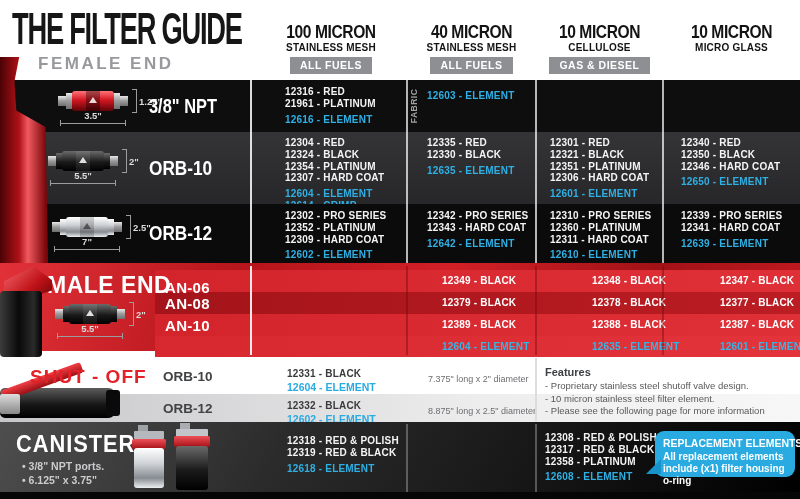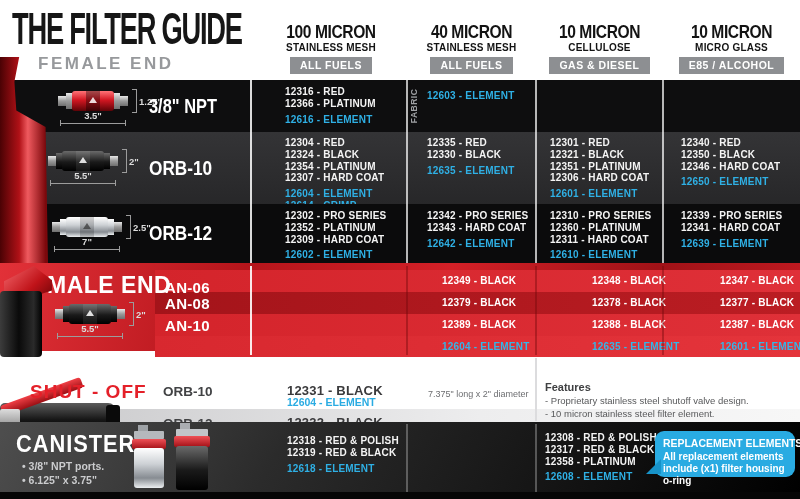--- a/index.html
+++ b/index.html
@@ -19,21 +19,21 @@
   .colhead .badge  { display:inline-block; margin-top:4px; background:#8d8f92; color:#fff; font-size:10.5px;
                      font-weight:800; letter-spacing:.5px; padding:2px 10px 3px; }
 
   
   .sec { position:absolute; left:0; width:800px; }
   .sec-f1 { top:80px;  height:52px; background:#0e0e0f; }
   .sec-f2 { top:132px; height:72px; background:linear-gradient(180deg,#343436,#272729); }
   .sec-f3 { top:204px; height:59px; background:#0b0b0c; }
   .sec-male { top:263px; height:88px;
       background:linear-gradient(105deg,#e23138 0%,#b5151b 30%,#d32027 55%,#a01217 80%,#c21a21 100%); }
-  .sec-so { top:376px; height:65px; background:#fff; }
+  .sec-so { top:361px; height:65px; background:#fff; }
   .sec-can { top:422px; height:77px;
       background:linear-gradient(120deg,#4e4e4e 0%,#2b2b2b 35%,#141414 70%,#000 100%); }
   .sec-can::after { content:""; position:absolute; left:0; bottom:0; width:100%; height:7px; background:#060606; }
 
   
   .cell { position:absolute; top:0; bottom:0; padding-top:6px; }
   .c1 { left:255px; width:152px; padding-left:30px; }
   .c2 { left:407px; width:129px; padding-left:20px; }
   .c3 { left:536px; width:127px; padding-left:14px; }
   .c4 { left:663px; width:137px; padding-left:18px; }
@@ -93,21 +93,21 @@
   .mc1 { left:287px; } .mc2 { left:437px; } .mc3 { left:565px; }
   .melem { color:#35b5e8; }
 
   
   .so-row2 { position:absolute; left:0; top:33px; width:800px; height:32px;
              background:linear-gradient(90deg,#c6c6c8,#ededee 60%,#f7f7f7); }
   .so-title { position:absolute; left:30px; top:5px; font-size:19px; font-weight:800; color:#e42029;
               letter-spacing:1px; white-space:nowrap; }
   .so-label { position:absolute; left:163px; font-size:13.5px; font-weight:800; color:#414244; }
   .sl1 { top:8px; } .sl2 { top:40px; }
-  .so-part { position:absolute; left:287px; font-size:13px; font-weight:800; color:#3a3a3c; letter-spacing:.2px; }
+  .so-part { position:absolute; left:287px; font-size:10px; font-weight:800; color:#3a3a3c; letter-spacing:.2px; }
   .sp1 { top:7px; } .sp2 { top:39px; }
   .so-elem { position:absolute; left:287px; font-size:10.5px; font-weight:800; color:#29abe2; }
   .se1 { top:20px; } .se2 { top:52px; }
   .so-note { position:absolute; left:428px; font-size:9px; color:#6d6e71; }
   .sn1 { top:13px; } .sn2 { top:45px; }
   .features { position:absolute; left:545px; top:5px; width:250px; }
   .features .fh { font-size:11px; font-weight:800; color:#3f4042; margin-bottom:2px; }
   .features .fb { font-size:9.5px; color:#58595b; line-height:12.5px; white-space:pre-line; }
 
   
@@ -193,21 +193,20 @@
     <span class="badge">ALL FUELS</span>
   </div>
   <div class="colhead ch3">
     <span class="micron">10 MICRON</span>
     <span class="media">CELLULOSE</span>
     <span class="badge">GAS &amp; DIESEL</span>
   </div>
   <div class="colhead ch4">
     <span class="micron">10 MICRON</span>
     <span class="media">MICRO GLASS</span>
-    <span class="badge">E85 / ALCOHOL</span>
   </div>
 
   <div class="sec sec-f1">
     <div class="fig fig-f1">
       <svg width="70" height="24" viewBox="0 0 70 24">
         <rect x="0" y="7" width="8" height="10" fill="url(#gSilver)"></rect>
         <rect x="62" y="7" width="8" height="10" fill="url(#gSilver)"></rect>
         <rect x="8" y="4" width="6" height="16" fill="url(#gSilver)"></rect>
         <rect x="56" y="4" width="6" height="16" fill="url(#gSilver)"></rect>
         <rect x="14" y="2" width="42" height="20" rx="3" fill="url(#gRed)"></rect>
@@ -217,21 +216,21 @@
       <div class="dimv">
           <span>1.25"</span>
         </div>
       <div class="dimh">
           <span>3.5"</span>
         </div>
     </div>
     <div class="rowlabel rl1">3/8" NPT</div>
     <div class="cell c1">
       <div class="parts">12316 - RED
-12366 - PLATINUM</div>
+21961 - PLATINUM</div>
       <div class="elements">12616 - ELEMENT</div>
     </div>
     <div class="cell c2">
       <div class="fabric">FABRIC</div>
       <div class="elements">12603 - ELEMENT</div>
     </div>
   </div>
 
   <div class="sec sec-f2">
     <div class="fig fig-f2">

